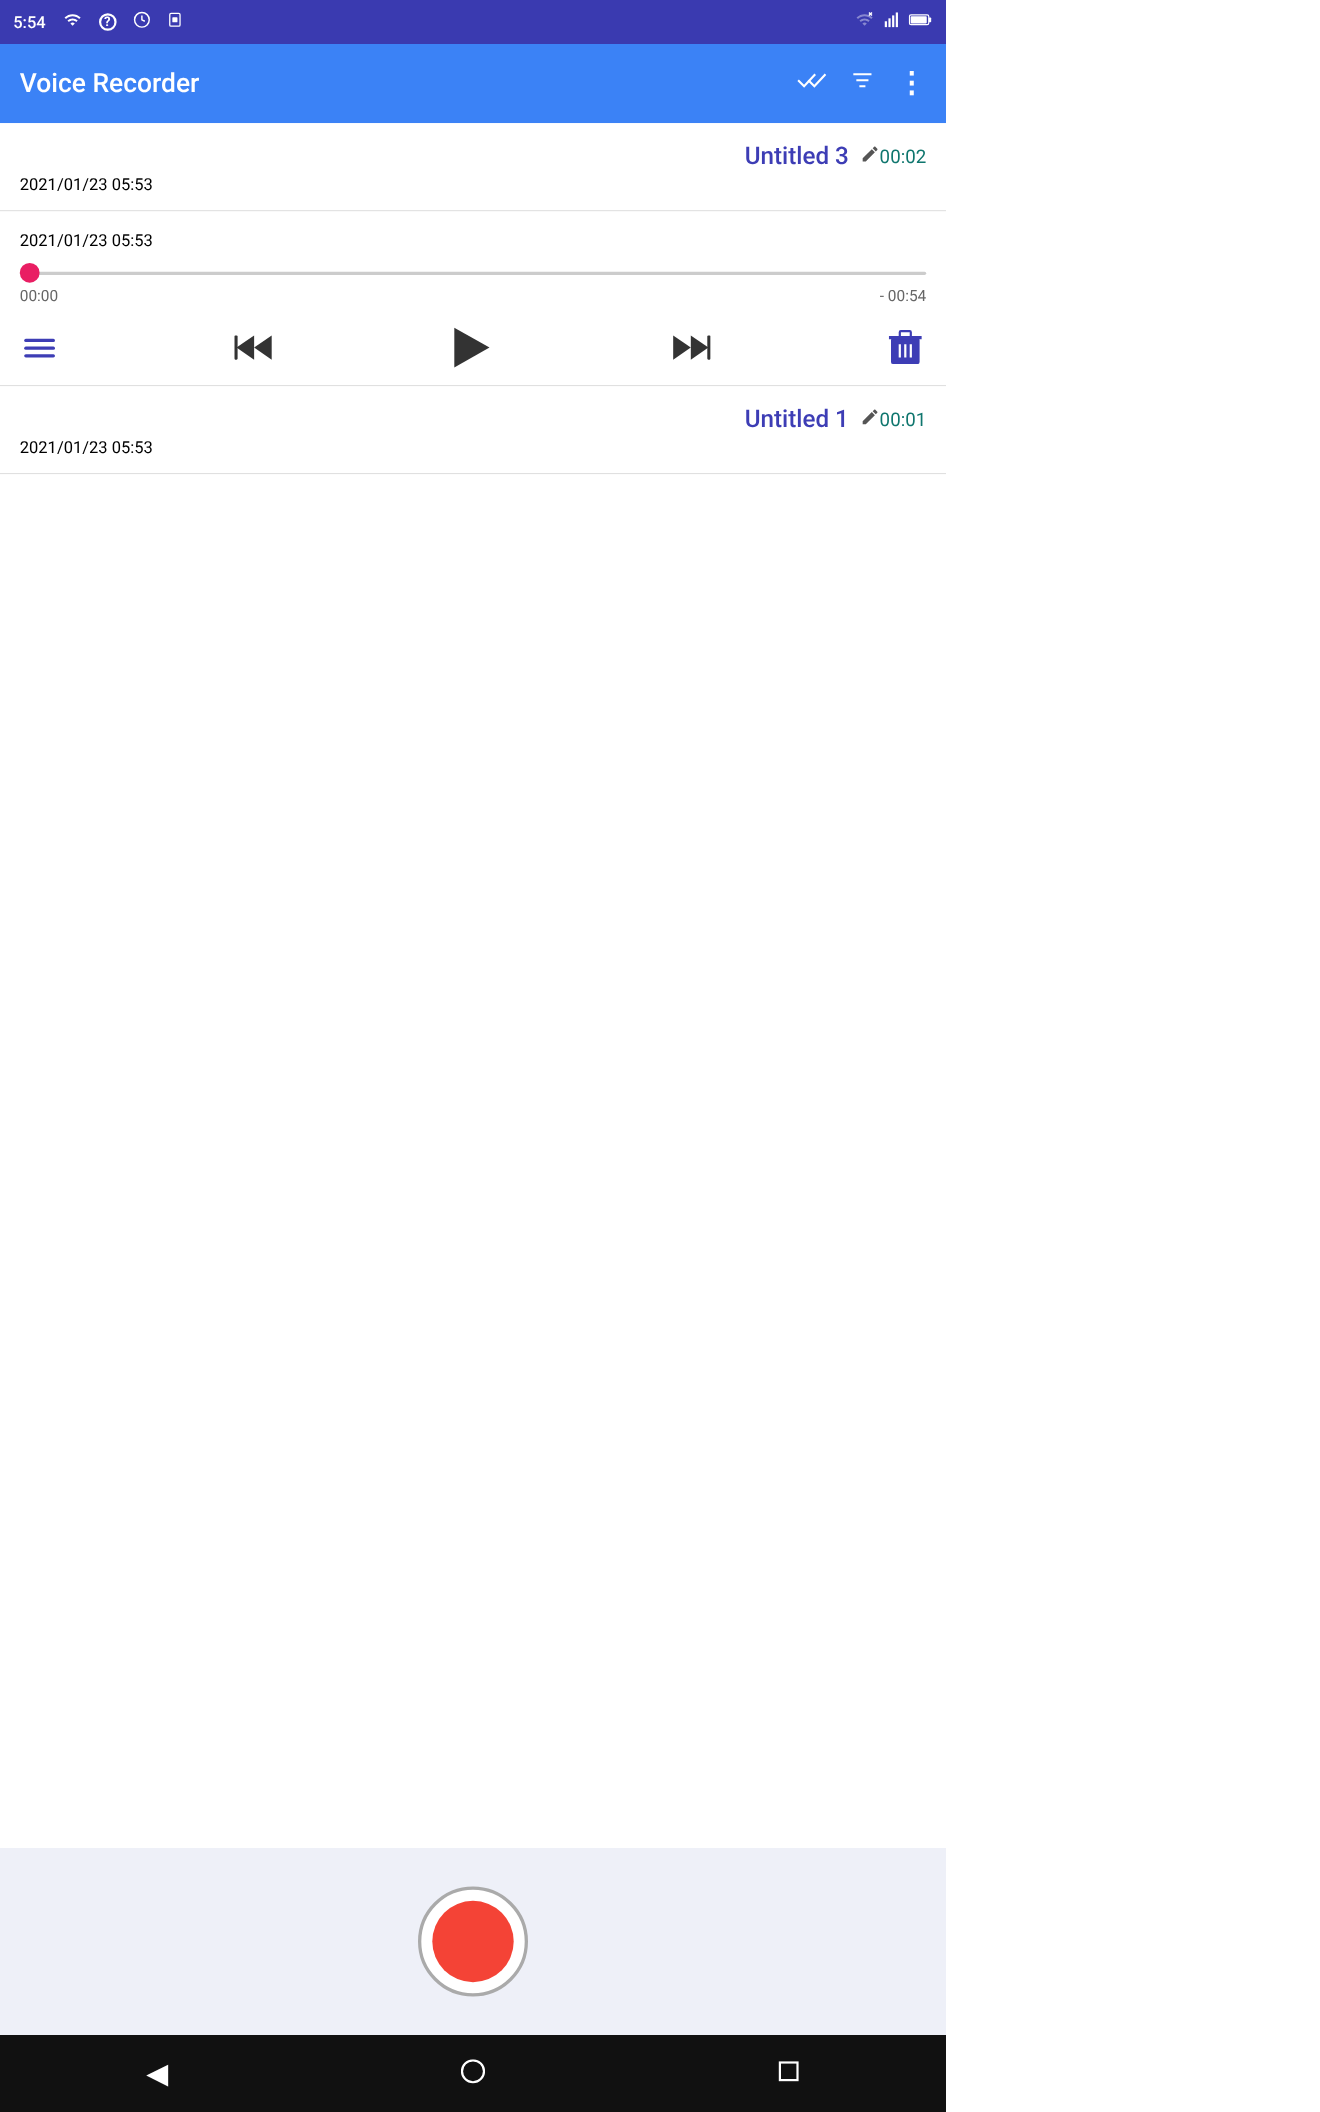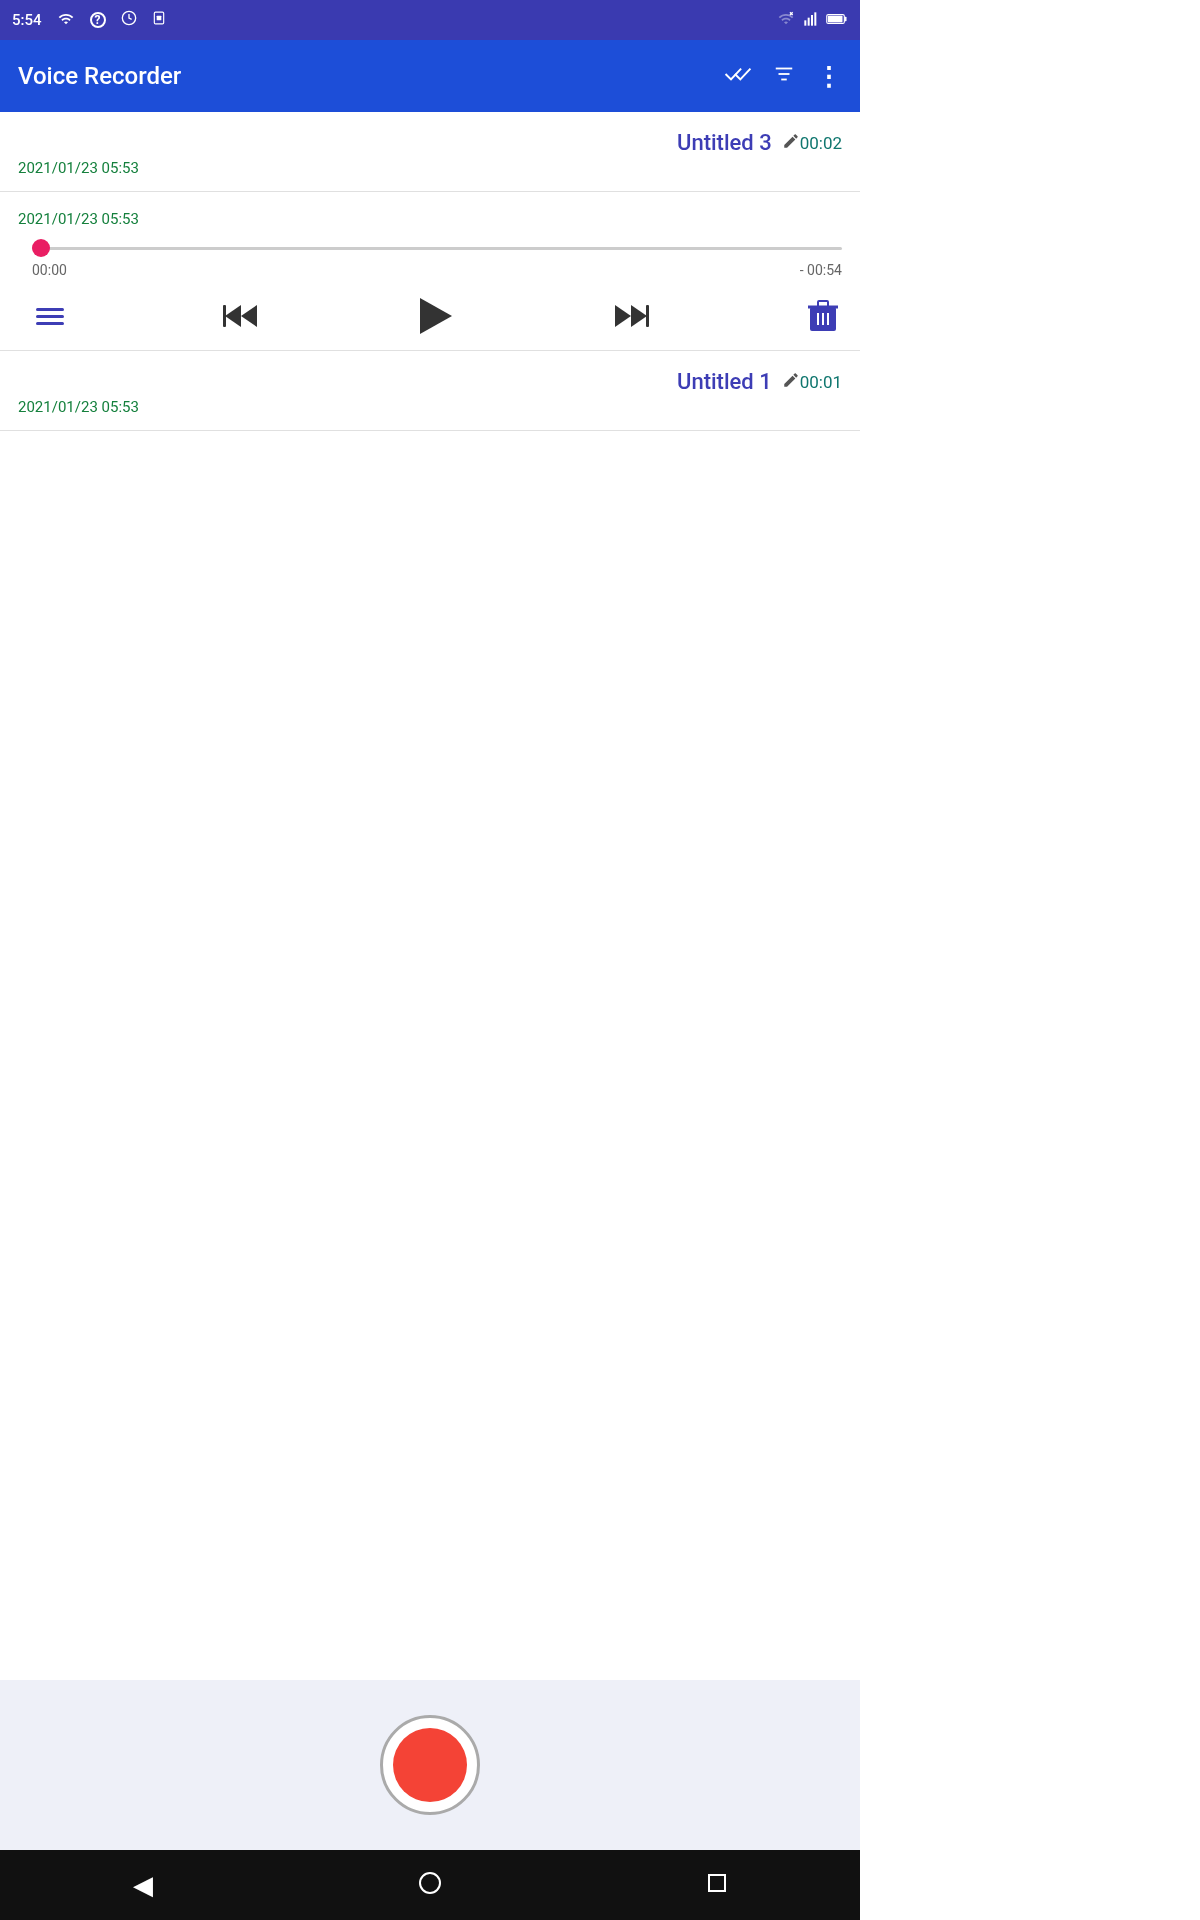--- a/index.html
+++ b/index.html
@@ -35,21 +35,21 @@
       align-items: center;
       gap: 6px;
       color: white;
       font-size: 13px;
     }
 
     
     .app-bar {
       width: 100%;
       height: 72px;
-      background: #1d4ed8;
+      background: #3b82f6;
       display: flex;
       align-items: center;
       justify-content: space-between;
       padding: 0 18px;
     }
     .app-bar-title {
       color: white;
       font-size: 24px;
       font-weight: 500;
     }
@@ -95,27 +95,27 @@
     .edit-icon {
       color: #555;
       font-size: 18px;
       cursor: pointer;
     }
     .recording-duration {
       color: #0f766e;
       font-size: 17px;
     }
     .recording-date {
-      color: #15803d;
+      color: #000000;
       font-size: 15px;
     }
 
     
     .player-section {
-      padding: 10px 18px 0 32px;
+      padding: 10px 18px 0 18px;
     }
     .progress-bar-container {
       position: relative;
       width: 100%;
       height: 20px;
       display: flex;
       align-items: center;
       margin-bottom: 4px;
     }
     .progress-track {

